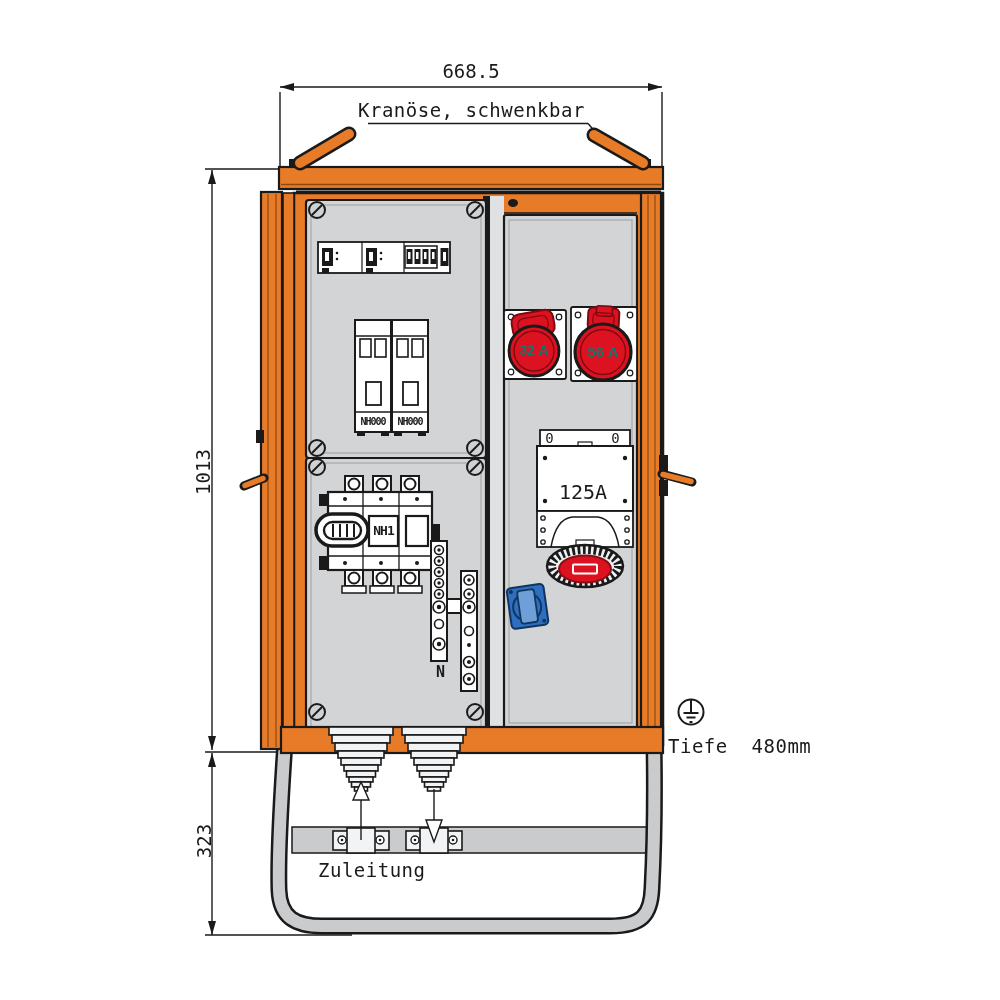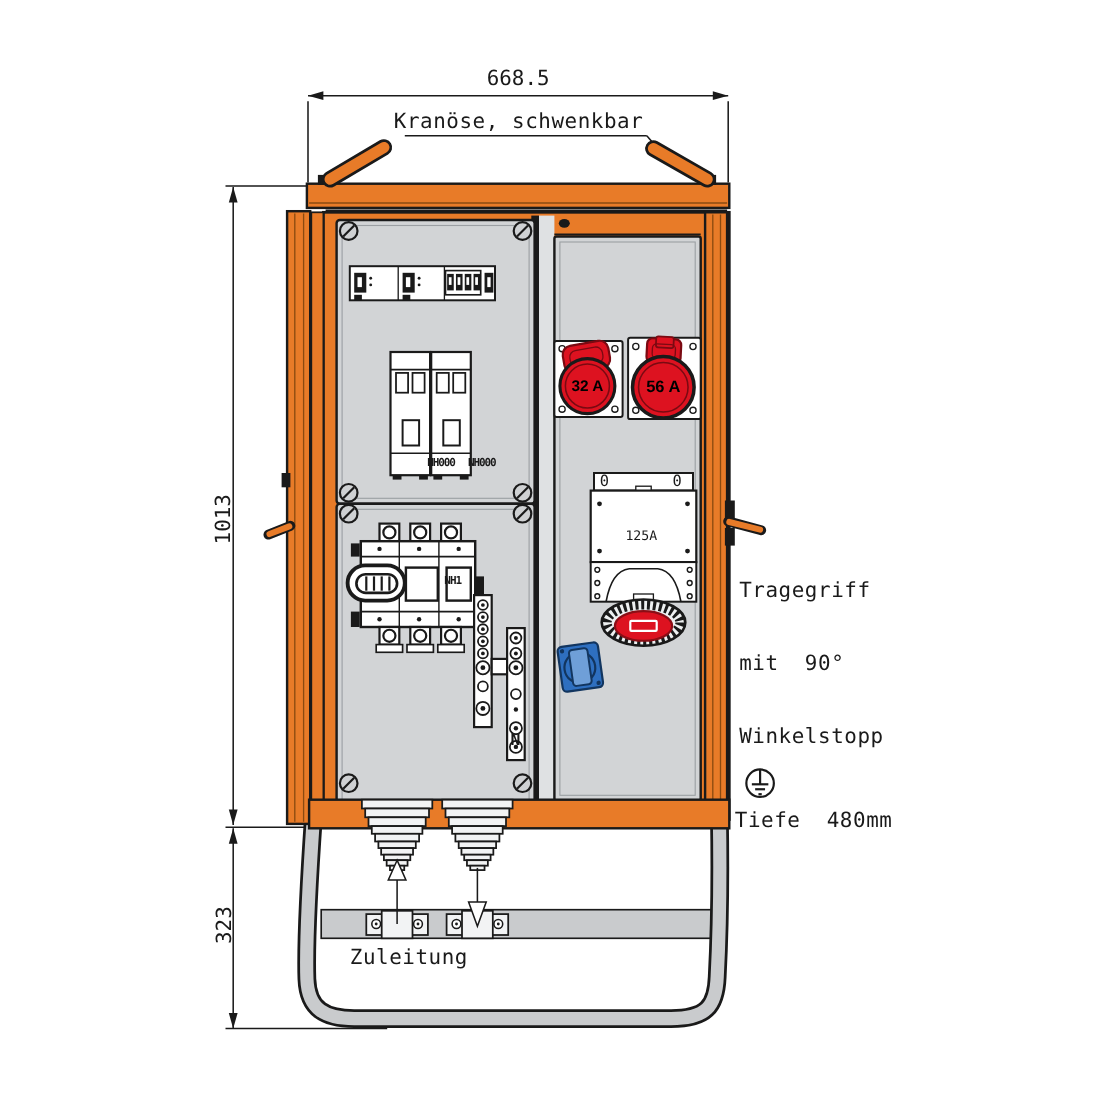--- a/index.html
+++ b/index.html
@@ -4,23 +4,23 @@
 <style>
   html,body{margin:0;padding:0;background:#ffffff;}
   #stage{position:relative;width:840px;height:1000px;background:#ffffff;overflow:hidden;
          font-family:"DejaVu Sans Mono",monospace;color:#1a1a1a;}
   #art{position:absolute;left:0;top:0;z-index:1;}
   .lbl{position:absolute;z-index:2;white-space:pre;color:#1a1a1a;
        font-family:"DejaVu Sans Mono",monospace;}
   .dim{font-size:19px;}
   .note{font-size:19px;letter-spacing:0.5px;}
   .rot{transform:rotate(-90deg);transform-origin:center center;text-align:center;}
-  .white-bold{color:#000000;font-family:"Liberation Sans",sans-serif;font-weight:bold;text-align:center;}
-  .device{font-size:12px;text-align:center;}
-  .small-bold{font-weight:bold;text-align:center;margin-left:28px;}
+  .white-bold{color:#0f766e;font-family:"Liberation Sans",sans-serif;font-weight:bold;text-align:center;}
+  .device{font-size:20px;text-align:center;}
+  .small-bold{font-weight:bold;text-align:center;}
 </style>
 </head>
 <body>
 
 <div id="stage">
 
 <svg id="art" width="1000" height="1000" viewBox="0 0 1000 1000">
 
   <g stroke="#1a1a1a" stroke-width="1.4" fill="none">
 
@@ -399,41 +399,36 @@
 </svg>
 
   <div class="lbl dim" style="left:430px;top:60px;width:82px;text-align:center;">668.5</div>
 
   <div class="lbl note" style="left:358px;top:99px;">Kranöse, schwenkbar</div>
 
   <div class="lbl dim rot" style="left:172px;top:462px;width:60px;height:20px;">1013</div>
 
   <div class="lbl dim rot" style="left:173px;top:831px;width:60px;height:20px;">323</div>
 
-  <div class="lbl note" style="left:672px;top:482px;line-height:22px;">
-    <div>Tragegriff</div>
-    <div>mit  90°</div>
-    <div>Winkelstopp</div>
-  </div>
 
   <div class="lbl note" style="left:668px;top:735px;">Tiefe  480mm</div>
 
   <div class="lbl note" style="left:318px;top:859px;">Zuleitung</div>
 
   <div class="lbl white-bold" style="left:506px;top:342px;width:56px;font-size:14px;">32 A</div>
 
   <div class="lbl white-bold" style="left:574px;top:343px;width:58px;font-size:15px;">56 A</div>
 
   <div class="lbl device" style="left:551px;top:480px;width:64px;">125A</div>
 
   <div class="lbl" style="left:543px;top:430px;width:13px;font-size:14px;text-align:center;">0</div>
 
   <div class="lbl" style="left:609px;top:430px;width:13px;font-size:14px;text-align:center;">0</div>
 
   <div class="lbl small-bold" style="left:355px;top:416px;width:36px;font-size:10px;letter-spacing:-1px;">NH000</div>
 
   <div class="lbl small-bold" style="left:392px;top:416px;width:36px;font-size:10px;letter-spacing:-1px;">NH000</div>
 
-  <div class="lbl small-bold" style="left:369px;top:523px;width:29px;font-size:10px;letter-spacing:-1px;">NH1</div>
+  <div class="lbl small-bold" style="left:369px;top:523px;width:29px;font-size:13px;letter-spacing:-1px;">NH1</div>
 
   <div class="lbl small-bold" style="left:432px;top:663px;width:17px;font-size:15px;">N</div>
 
 </div>
 
 </body></html>

